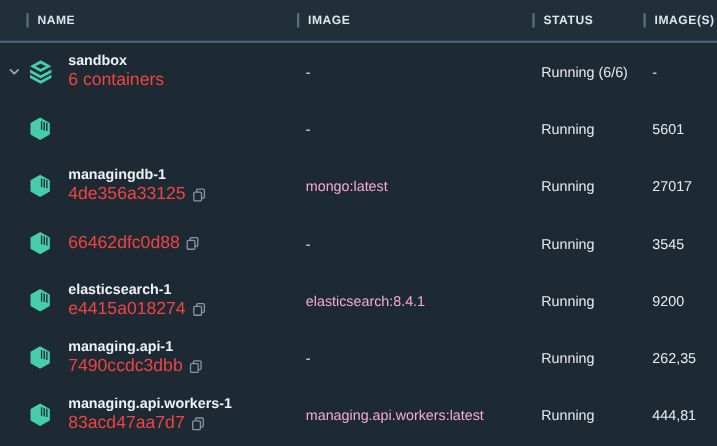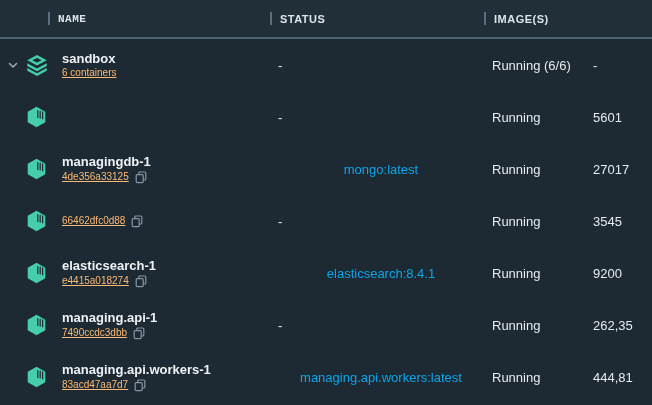--- a/index.html
+++ b/index.html
@@ -13,54 +13,58 @@
   .grid{display:grid;grid-template-columns:270px 214px 101px 1fr;align-items:center;}
 
   
   .header{
     height:39px;flex:0 0 39px;
     background:#212f39;
     border-bottom:2px solid #4c6375;
     box-sizing:border-box;
   }
   .hcell{display:flex;align-items:center;height:100%;}
-  .hcell.first{padding-left:48px;font-family:Liberation Mono, monospace;}
+  .hcell.first{padding-left:24px;}
   .hsep{width:2px;height:13px;background:#5a7082;margin-right:8px;flex:0 0 2px;}
   .hlabel{
     color:#dde4ea;font-size:11px;font-weight:700;letter-spacing:.5px;
     white-space:nowrap;
   }
 
   
   .body{flex:1 1 auto;}
   .row{height:52px;cursor:pointer;}
   .cell{font-size:13px;color:#e6ebef;padding-left:8px;white-space:nowrap;overflow:hidden;}
   .name-cell{display:flex;align-items:center;padding-left:4px;height:100%;}
   .chev{width:18px;flex:0 0 18px;display:flex;align-items:center;justify-content:center;visibility:hidden;}
   .row.group .chev{visibility:visible;}
   .icn{width:40px;flex:0 0 40px;display:flex;align-items:center;justify-content:flex-start;padding-left:4px;box-sizing:border-box;}
   .ic-layers{display:none;}
   .row.group .ic-layers{display:block;}
   .txt{display:flex;flex-direction:column;justify-content:center;line-height:1.25;min-width:0;}
   .nm{font-weight:700;font-size:13px;color:#eef2f5;}
   .sub-line{display:flex;align-items:center;gap:6px;}
-  .sub{font-size:10px;color:#fdba74;text-decoration:underline;}
+  .sub{font-size:16px;color:#ef4444;}
   .copy{display:inline-flex;align-items:center;cursor:pointer;}
   .image-cell{color:#e6ebef;}
-  .image-cell.link{color:#0ea5e9;cursor:pointer;text-align:center;}
+  .image-cell.link{color:#f9a8d4;cursor:pointer;}
 </style>
 </head>
 <body>
 
 <div class="table">
 
   <div class="header grid">
     <div class="hcell first">
       <span class="hsep"></span>
       <span class="hlabel">NAME</span>
+    </div>
+    <div class="hcell">
+      <span class="hsep"></span>
+      <span class="hlabel">IMAGE</span>
     </div>
     <div class="hcell">
       <span class="hsep"></span>
       <span class="hlabel">STATUS</span>
     </div>
     <div class="hcell">
       <span class="hsep"></span>
       <span class="hlabel">IMAGE(S)</span>
     </div>
   </div>

